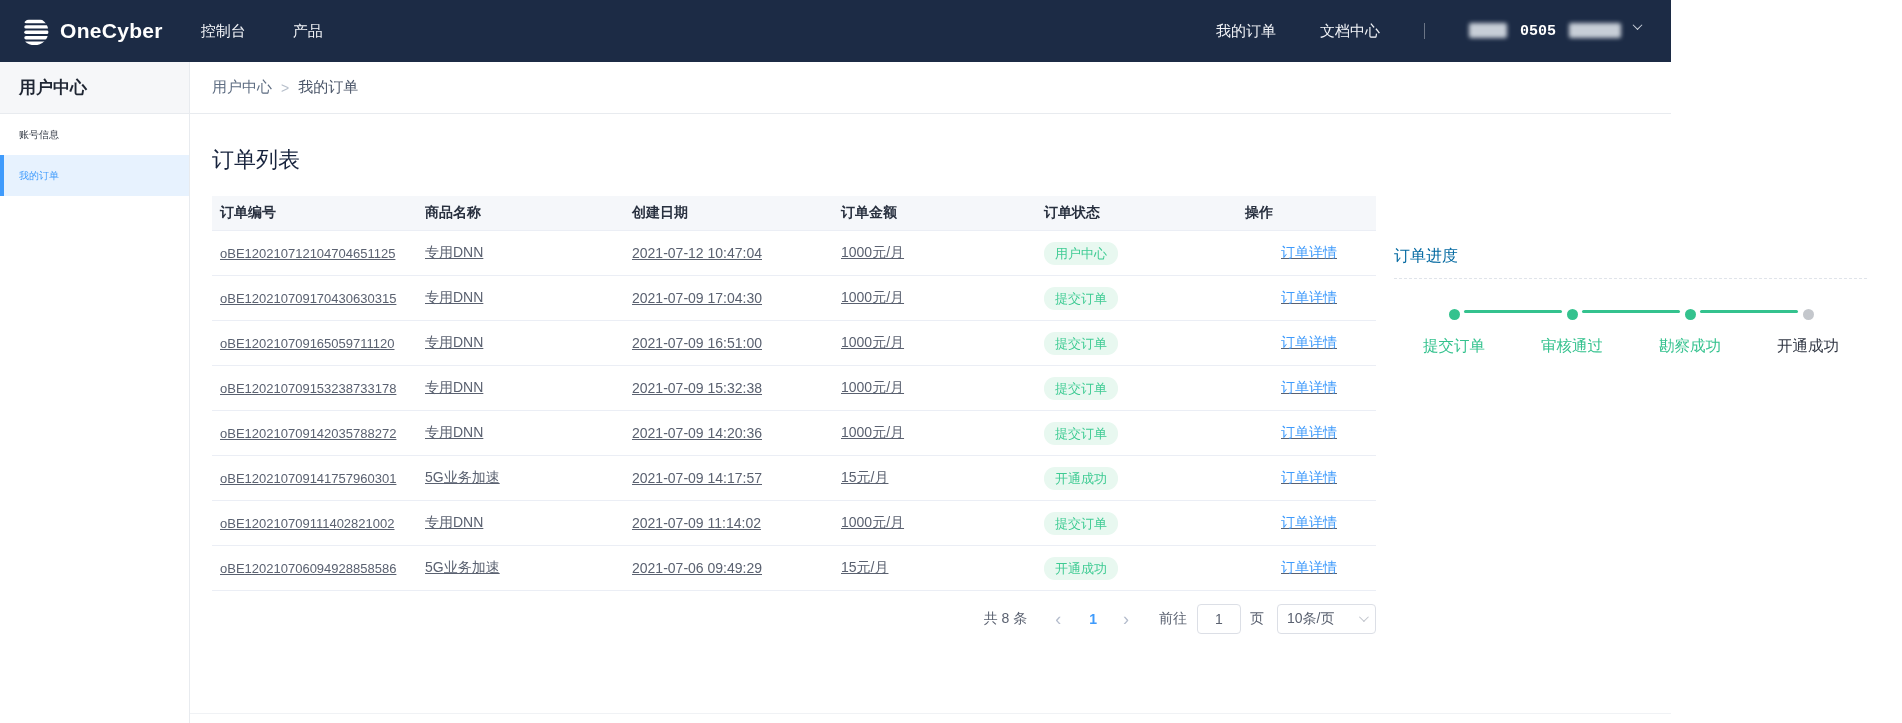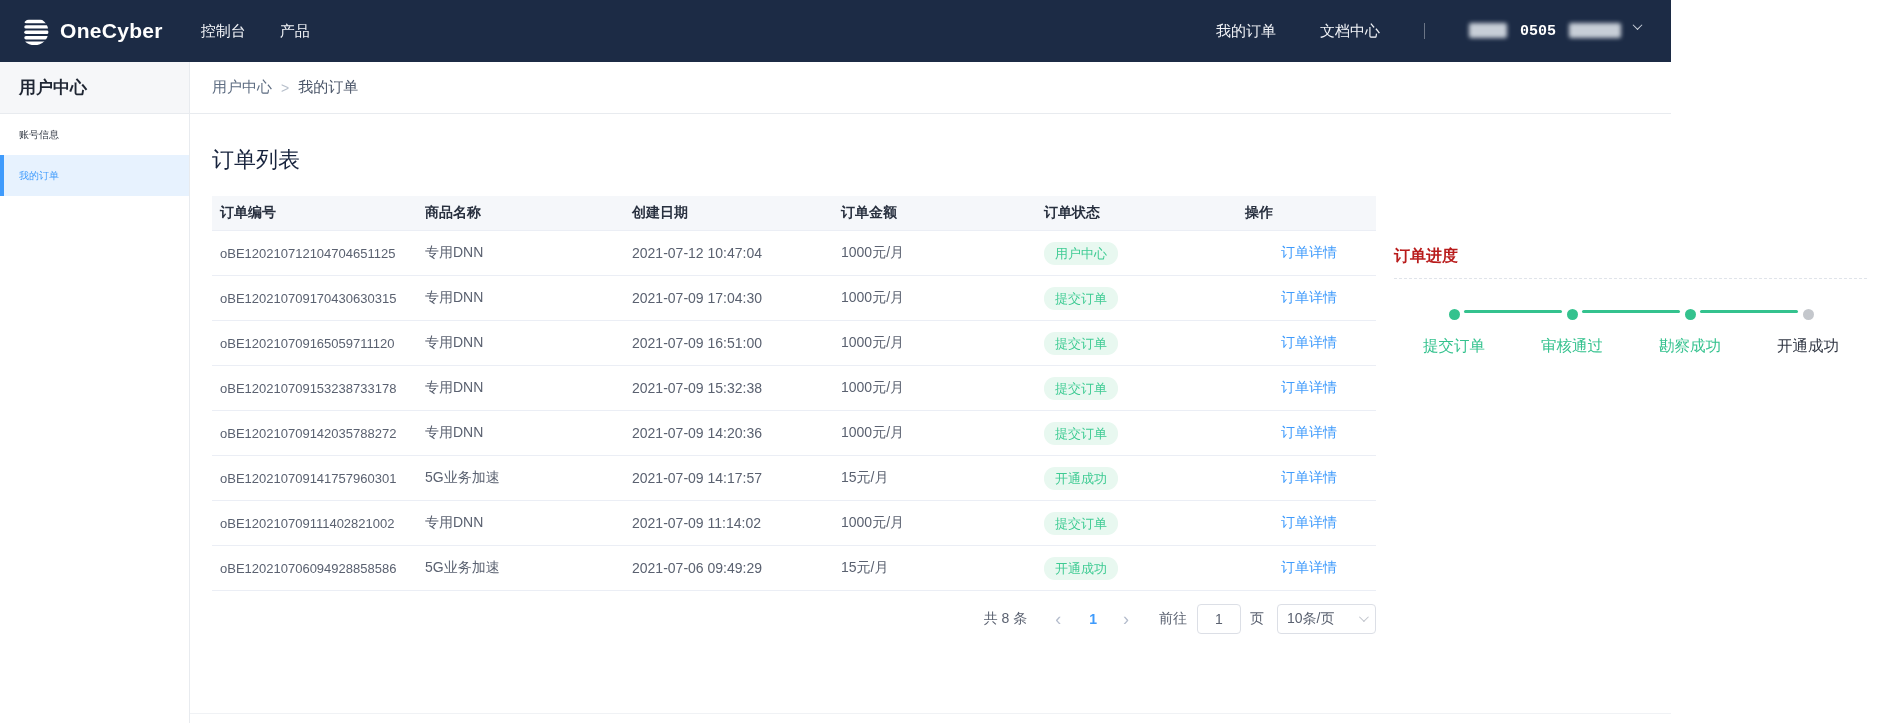--- a/index.html
+++ b/index.html
@@ -4,21 +4,21 @@
 <style>
   * { margin:0; padding:0; box-sizing:border-box; }
   html,body { width:1902px; height:723px; }
   body { font-family:"Liberation Sans", sans-serif; background:#fff; overflow:hidden; }
   .app { position:relative; width:1671px; height:723px; background:#fff; }
 
   
   .navbar { height:62px; background:#1c2b45; display:flex; align-items:center; padding:0 30px 0 14px; }
   .brand { display:flex; align-items:center; gap:9px; cursor:pointer; }
   .brand-text { color:#fff; font-size:21px; font-weight:600; letter-spacing:.3px; }
-  .nav-main { display:flex; gap:34px; margin-left:38px;text-align:center; }
+  .nav-main { display:flex; gap:47px; margin-left:38px;text-align:center; }
   .nav-item { color:#f2f4f8; font-size:15px; cursor:pointer; white-space:nowrap; }
   .nav-right { margin-left:auto; display:flex; align-items:center; gap:44px; }
   .nav-divider { width:1px; height:16px; background:rgba(255,255,255,.35); }
   .account { display:flex; gap:13px; cursor:pointer;font-family:Liberation Mono, monospace; }
   .redacted { height:15px; border-radius:2px; background:rgba(229,235,241,.85); filter:blur(2px); }
   .redacted.r1 { width:38px; } .redacted.r2 { width:52px; }
   .account-text { color:#fff; font-weight:700; font-size:15px; }
   .chev { width:7px; height:7px; border-right:1.6px solid #ccd3dd; border-bottom:1.6px solid #ccd3dd; transform:rotate(45deg) translate(-1px,-1px); }
   .chev-gray { width:7px; height:7px; border-right:1.5px solid #c0c4cc; border-bottom:1.5px solid #c0c4cc; transform:rotate(45deg) translateY(-2px); }
 
@@ -50,38 +50,38 @@
   .date-sep { color:#5a6170; width:28px; text-align:center; font-weight:600; }
   .btn { height:34px; border:none; border-radius:4px; background:#3f9bfc; color:#fff; font-size:14px; padding:0 20px; cursor:pointer; font-family:inherit; letter-spacing:1px; }
   .btn.search { margin-left:24px; }
   .btn.reset { margin-left:16px; }
 
   
   .table { margin-top:21px; width:1164px; }
   .thead, .trow { display:grid; grid-template-columns:198px 200px 202px 196px 194px 1fr; align-items:center;gap:7px; }
   .thead { background:#f5f7fa; height:35px; font-size:14px; font-weight:700; color:#28303f; border-bottom:1px solid #ebeef5; }
   .th, .td { padding-left:8px; white-space:nowrap; overflow:hidden; }
-  .trow { height:45px; border-bottom:1px solid #ebeef5; font-size:14px; color:#5a6170; }
+  .trow { height:45px; border-bottom:1px solid #ebeef5; font-size:14px; color:#5a6170;text-decoration:underline; }
   .td-id { font-size:13px; }
   .badge { display:inline-block; background:#e8f8f0; color:#3ecb93; font-size:13px; padding:5px 11px; border-radius:11px; line-height:1; }
   .detail-link { color:#3f9bfc; cursor:pointer;margin-left:36px; }
 
   
   .pagination { width:1164px; height:55px; display:flex; align-items:center; justify-content:flex-end; font-size:14px; color:#5a6170; }
   .pg-total { margin-right:2px; }
   .pg-arrow { color:#b4bccc; font-size:18px; cursor:pointer; margin-left:26px; line-height:1; }
   .pg-num { color:#3f9bfc; font-weight:600; cursor:pointer; margin-left:28px; }
   .pg-goto { margin-left:30px; }
   .goto-input { width:44px; height:30px; border:1px solid #dcdfe6; border-radius:4px; text-align:center; font-size:14px; color:#5a6170; font-family:inherit; margin-left:10px; }
   .pg-page { margin-left:9px; }
   .size-select { min-width:99px; height:30px; border:1px solid #dcdfe6; border-radius:4px; display:flex; align-items:center; justify-content:space-between; padding:0 9px; margin-left:13px; cursor:pointer; background:#fff; }
 
   
   .progress-panel { flex:1; padding:0 22px 0 4px; }
-  .panel-title { margin-top:132px; font-size:16px; color:#b91c1c;font-weight:bold; }
+  .panel-title { margin-top:132px; font-size:16px; color:#0369a1; }
   .dashed { border-top:1px dashed #e0e4ea; margin-top:11px; }
   .stepper { margin-top:27px; display:flex; padding-left:1px; }
   .step { width:118px; text-align:center; position:relative; }
   .dot { width:11px; height:11px; border-radius:50%; background:#34c28e; display:inline-block; }
   .step.pending .dot { background:#c4c7cc; }
   .step.lined::after { content:''; position:absolute; top:4px; left:calc(50% + 10px); width:calc(100% - 20px); height:3px; border-radius:2px; background:#34c28e; }
   .step-label { margin-top:12px; font-size:15.5px; color:#34c28e; white-space:nowrap; }
   .step.pending .step-label { color:#2f3542; }
 
   .bottom-line { position:absolute; left:190px; right:0; bottom:9px; height:1px; background:#f0f2f5; }

